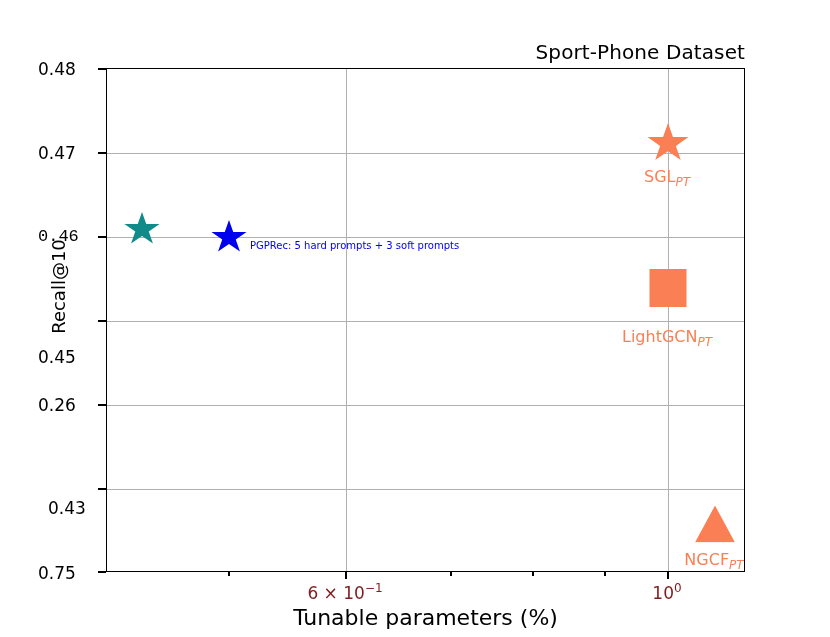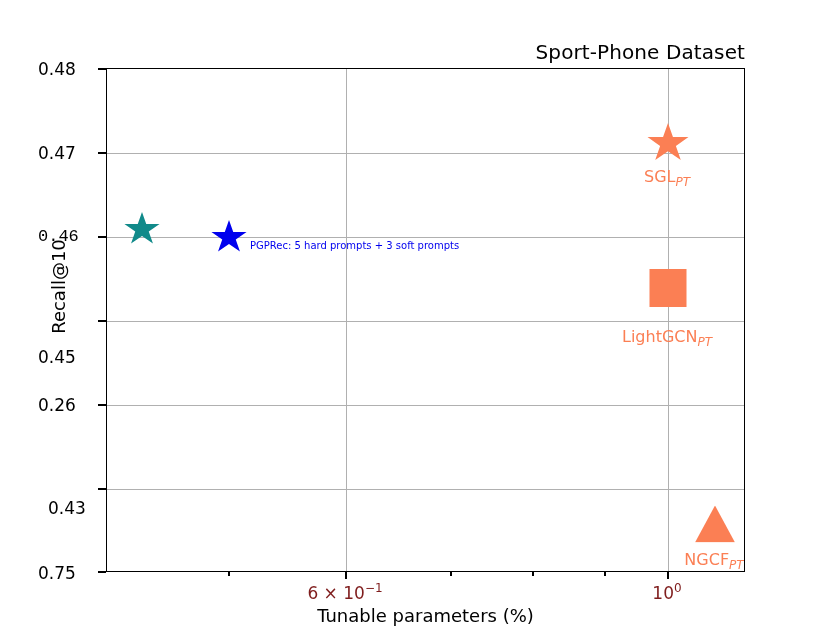--- a/index.html
+++ b/index.html
@@ -67,21 +67,21 @@
     position:absolute;top:572px;width:1.6px;height:7px;background:#000;
   }
   .xtick-mark.minor{height:4px;}
   .xtick-label{
     position:absolute;top:581px;
     font-size:17px;color:#7f1d1d;
     white-space:nowrap;transform:translateX(-50%);
   }
   .xlabel{
     position:absolute;left:106px;width:639px;top:605px;
-    text-align:center;font-size:18px;color:#000;
+    text-align:center;font-size:22px;color:#000;
   }
   sup.exp{font-size:12px;vertical-align:super;}
 
   
   .marker{position:absolute;transform:translate(-50%,-50%);}
   .star{
     width:0;height:0;
     clip-path:polygon(50% 0%,61.8% 35.2%,98.8% 35.2%,68.8% 57.2%,80.4% 92.4%,
                       50% 70.6%,19.6% 92.4%,31.2% 57.2%,1.2% 35.2%,38.2% 35.2%);
   }

